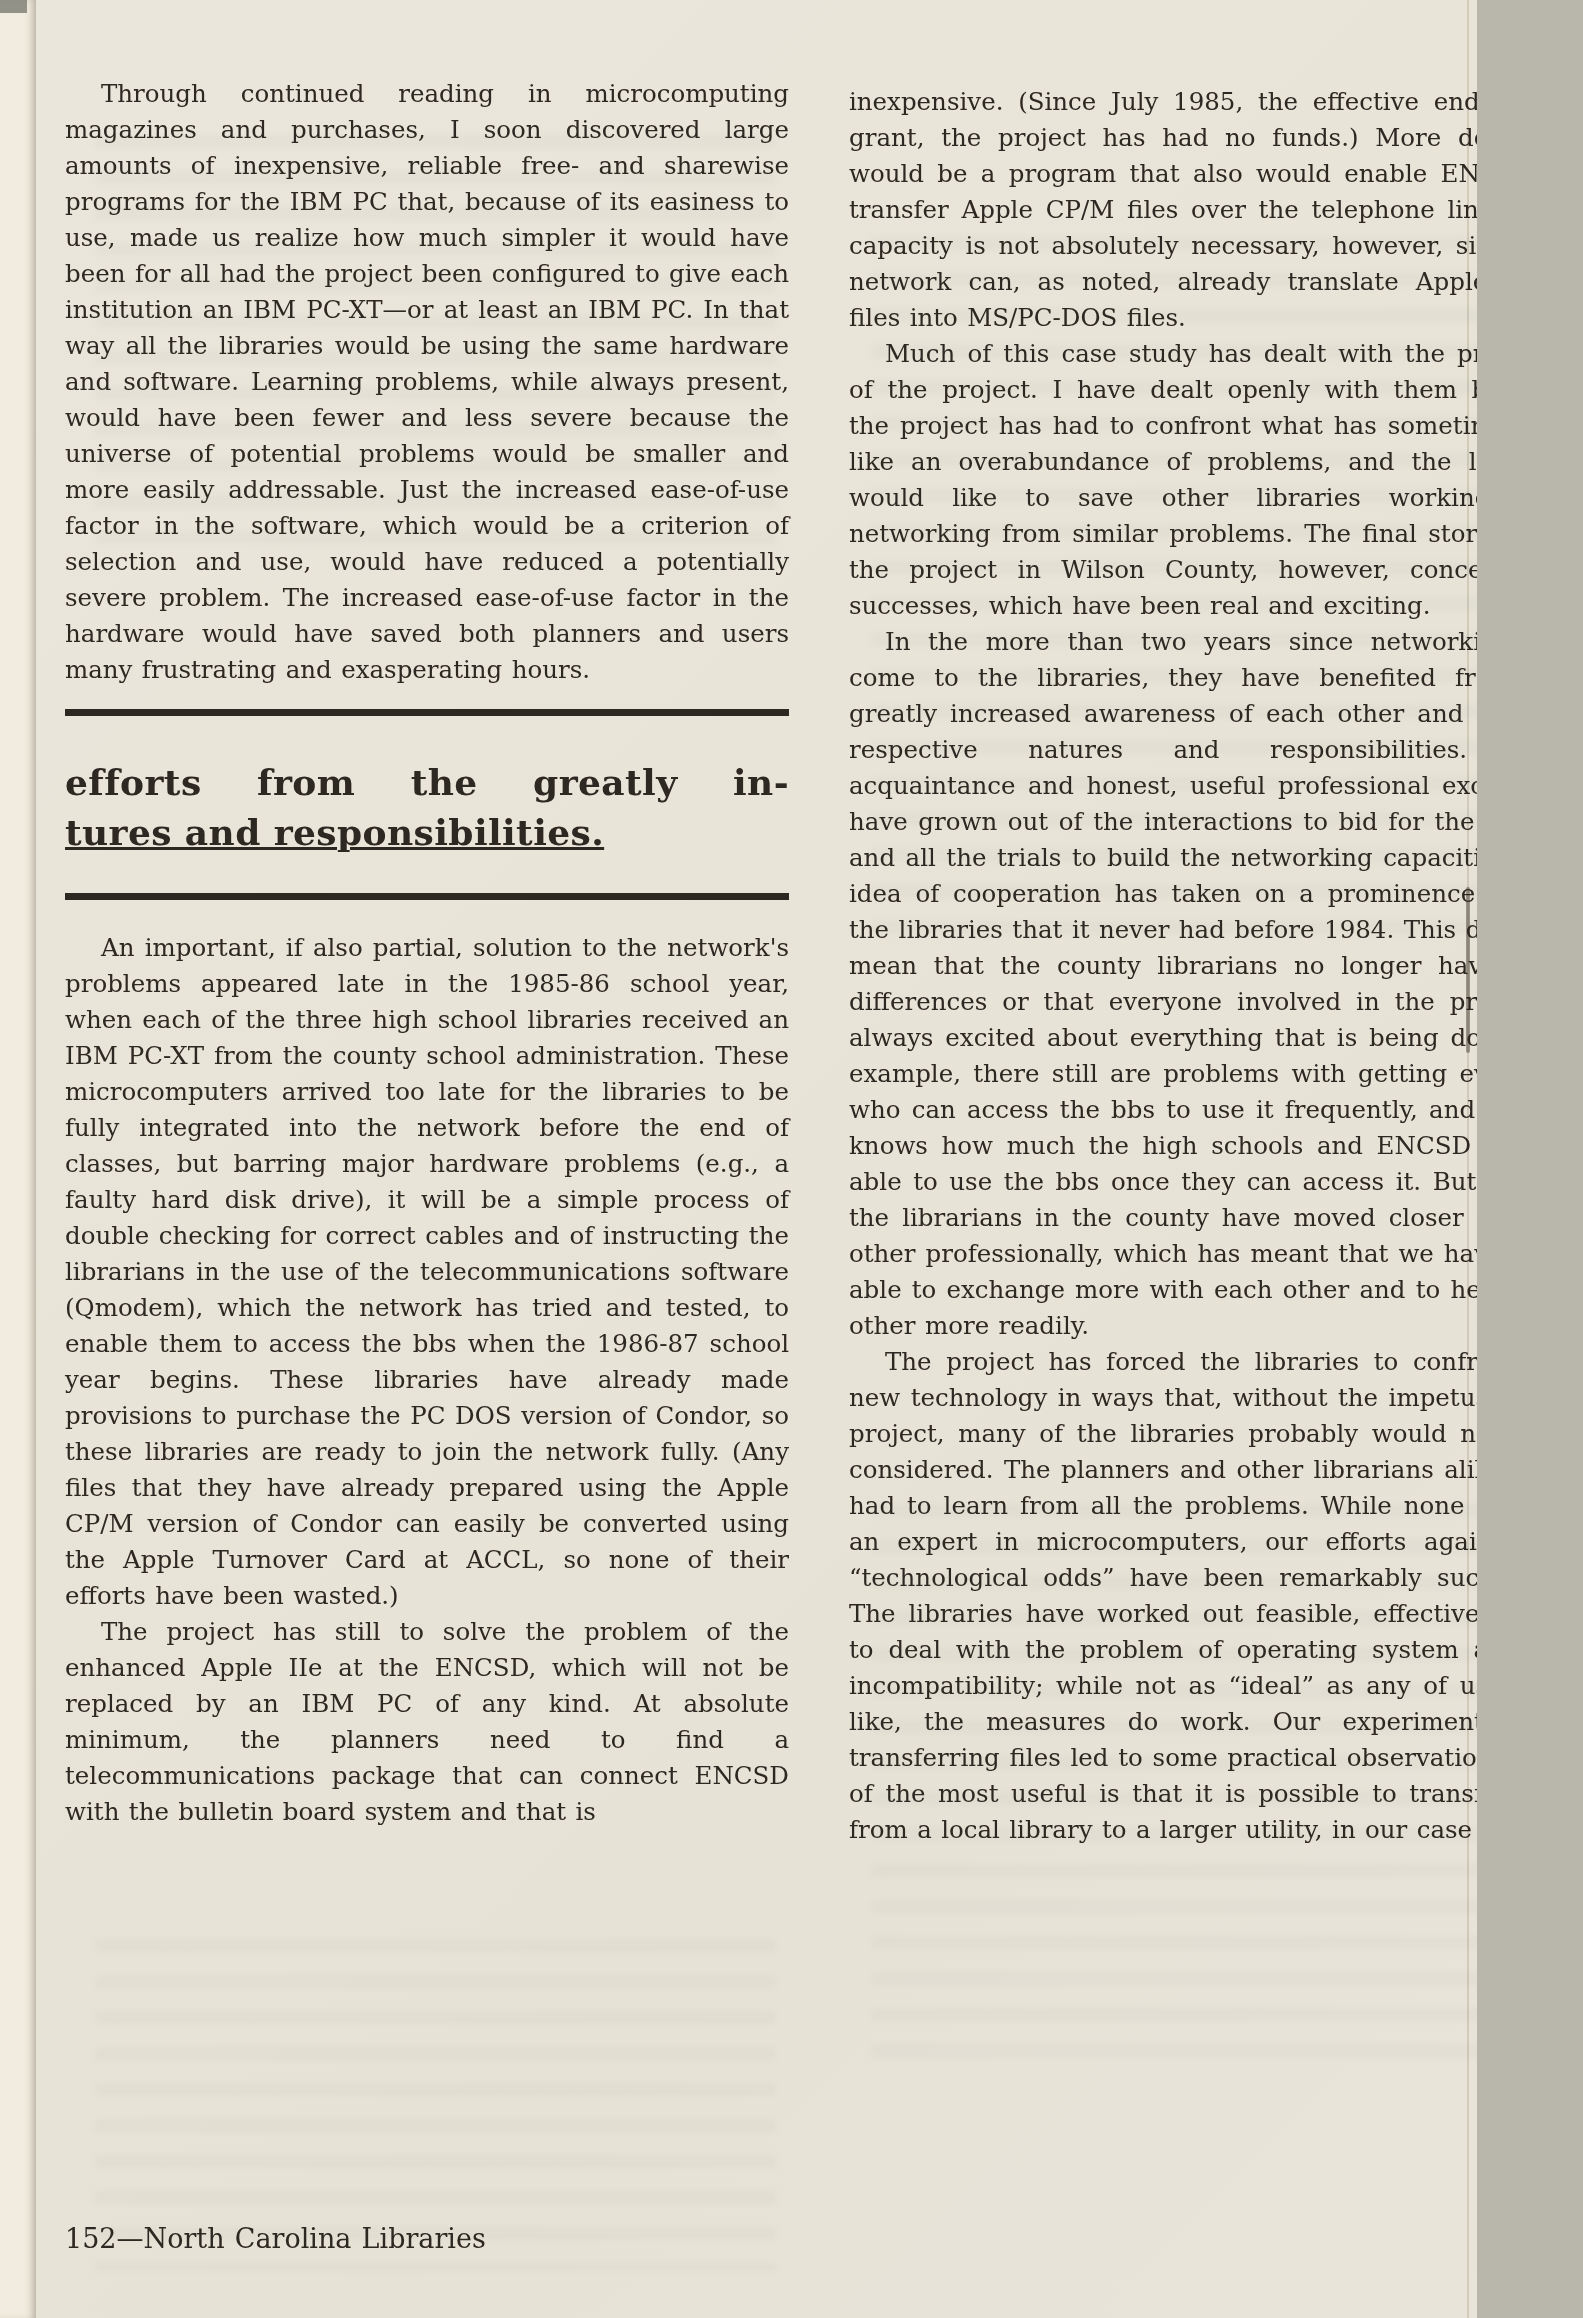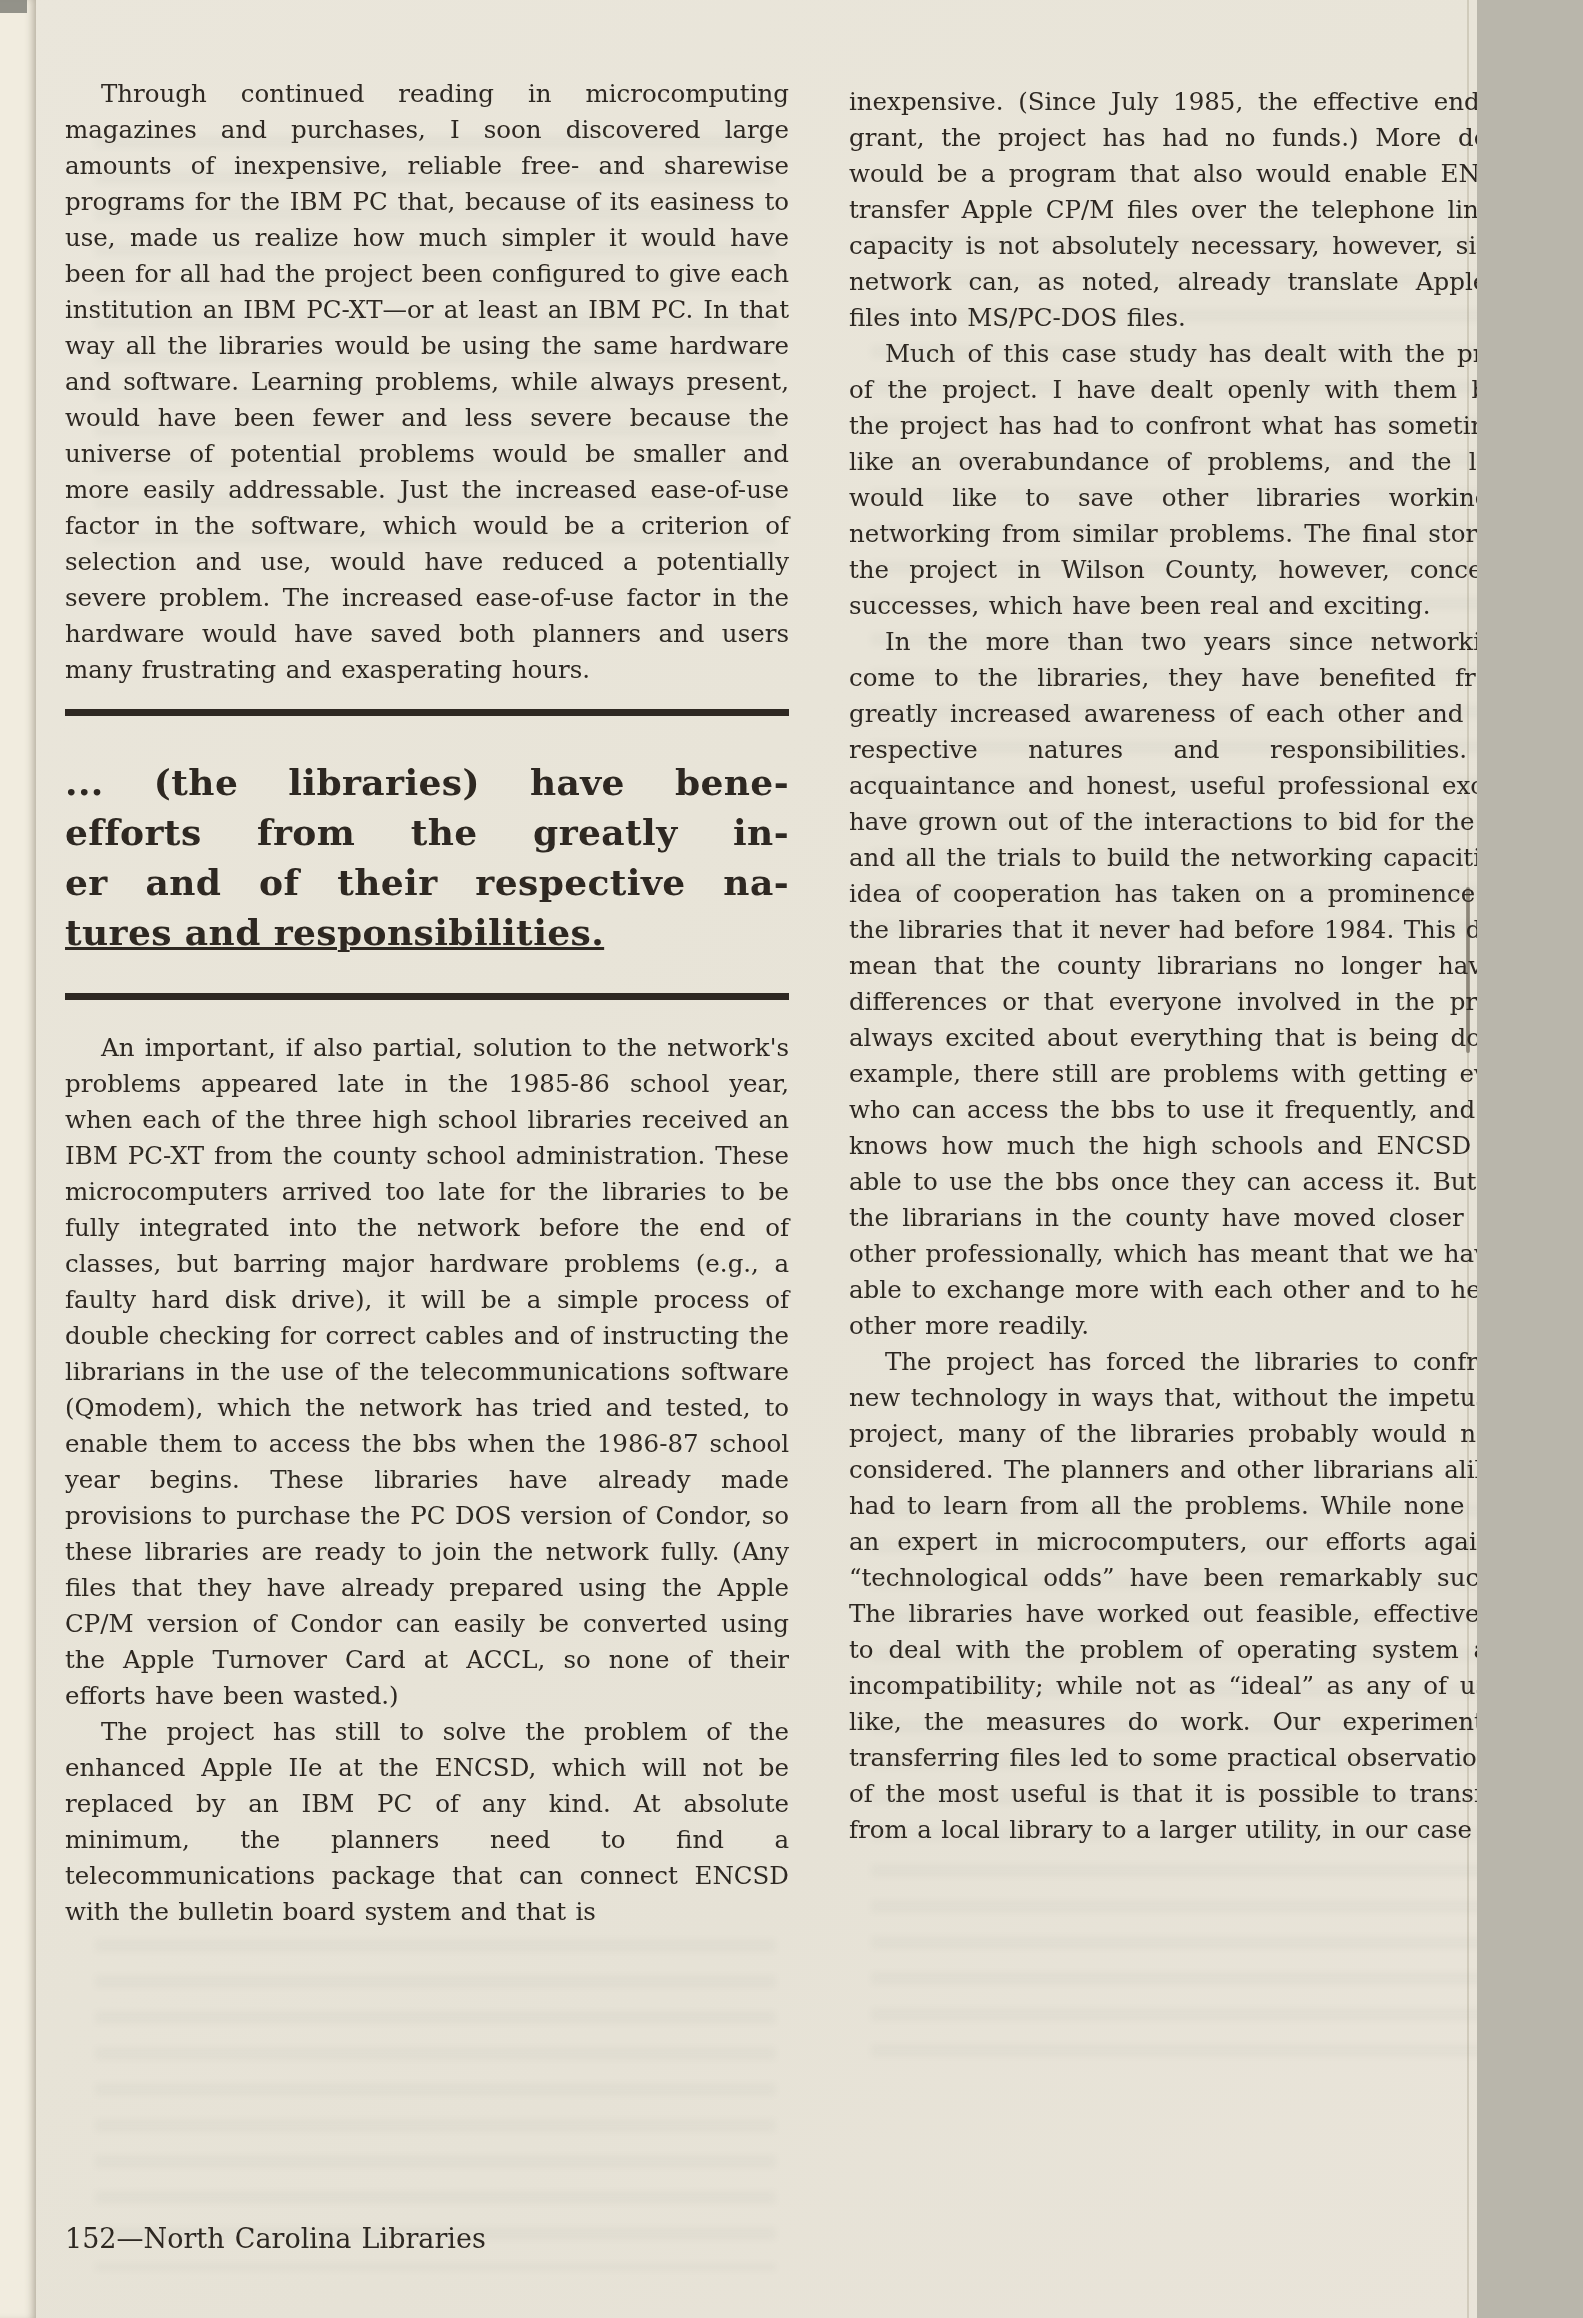--- a/index.html
+++ b/index.html
@@ -83,23 +83,21 @@
 
   <div class="ghost" style="left:95px;top:135px;width:681px;height:412px;"></div>
   <div class="ghost" style="left:871px;top:237px;width:681px;height:712px;"></div>
   <div class="ghost" style="left:95px;top:1939px;width:681px;height:332px;"></div>
   <div class="ghost" style="left:871px;top:1504px;width:681px;height:554px;"></div>
 
   <div class="column col-left">
     <p class="body-text">Through continued reading in microcomputing magazines and purchases, I soon discovered large amounts of inexpensive, reliable free- and sharewise programs for the IBM PC that, because of its easiness to use, made us realize how much simpler it would have been for all had the project been configured to give each institution an IBM PC-XT—or at least an IBM PC. In that way all the libraries would be using the same hardware and software. Learning problems, while always present, would have been fewer and less severe because the universe of potential problems would be smaller and more easily addressable. Just the increased ease-of-use factor in the software, which would be a criterion of selection and use, would have reduced a potentially severe problem. The increased ease-of-use factor in the hardware would have saved both planners and users many frustrating and exasperating hours.</p>
 
     <div class="pull-quote">
-      <div class="pq-line">... (the libraries) have bene-</div>
       <div class="pq-line">efforts from the greatly in-</div>
-      <div class="pq-line">er and of their respective na-</div>
       <div class="pq-line pq-last">tures and responsibilities.</div>
     </div>
 
     <p class="body-text">An important, if also partial, solution to the network's problems appeared late in the 1985-86 school year, when each of the three high school libraries received an IBM PC-XT from the county school administration. These microcomputers arrived too late for the libraries to be fully integrated into the network before the end of classes, but barring major hardware problems (e.g., a faulty hard disk drive), it will be a simple process of double checking for correct cables and of instructing the librarians in the use of the telecommunications software (Qmodem), which the network has tried and tested, to enable them to access the bbs when the 1986-87 school year begins. These libraries have already made provisions to purchase the PC DOS version of Condor, so these libraries are ready to join the network fully. (Any files that they have already prepared using the Apple CP/M version of Condor can easily be converted using the Apple Turnover Card at ACCL, so none of their efforts have been wasted.)</p>
     <p class="body-text">The project has still to solve the problem of the enhanced Apple IIe at the ENCSD, which will not be replaced by an IBM PC of any kind. At absolute minimum, the planners need to find a telecommunications package that can connect ENCSD with the bulletin board system and that is</p>
   </div>
 
   <div class="column col-right">
     <p class="body-text no-indent">inexpensive. (Since July 1985, the effective end of the grant, the project has had no funds.) More desirable would be a program that also would enable ENCSD to transfer Apple CP/M files over the telephone lines; this capacity is not absolutely necessary, however, since the network can, as noted, already translate Apple CP/M files into MS/PC-DOS files.</p>
     <p class="body-text">Much of this case study has dealt with the problems of the project. I have dealt openly with them because the project has had to confront what has sometimes felt like an overabundance of problems, and the libraries would like to save other libraries working with networking from similar problems. The final story about the project in Wilson County, however, concerns its successes, which have been real and exciting.</p>

